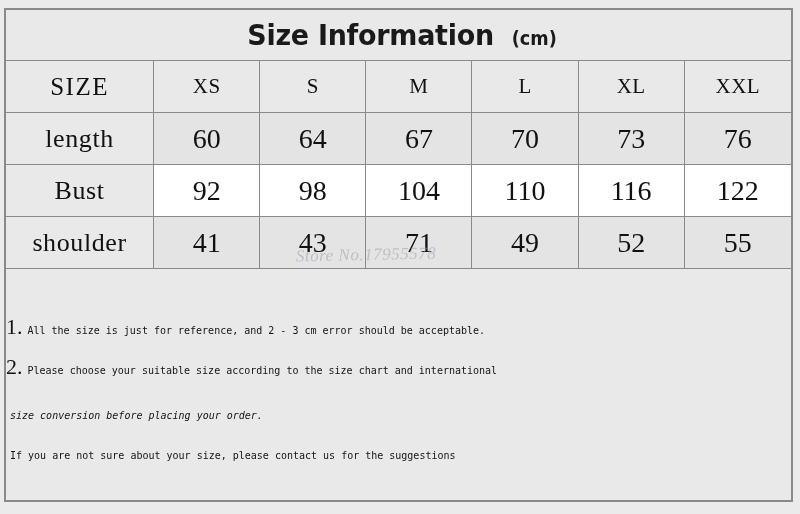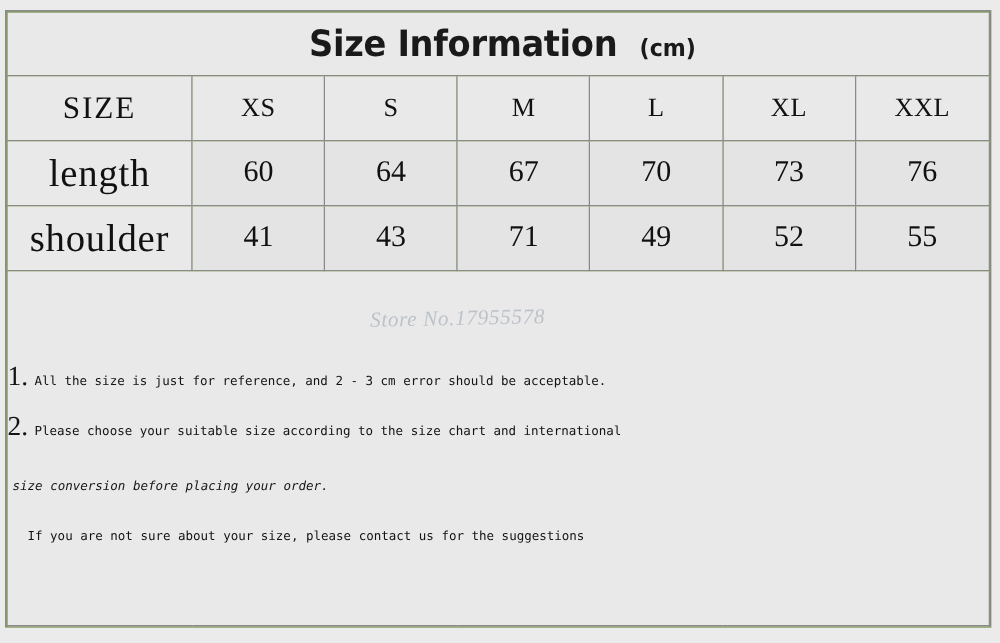--- a/index.html
+++ b/index.html
@@ -16,21 +16,21 @@
   }
 
   #chart-wrap {
     position: absolute;
     left: 4px;
     top: 8px;
     width: 789px;
     height: 494px;
     box-sizing: border-box;
     border: 1px solid #8a8a8a;
-    background: #84cc16;
+    background: #86efac;
   }
 
   table.size-table {
     width: 100%;
     height: 100%;
     border-collapse: collapse;
     table-layout: fixed;
   }
 
   table.size-table td {
@@ -89,28 +89,28 @@
     background: #ffffff;
     color: #111;
     letter-spacing: 0.5px;
   }
 
   
   tr.data-row td { height: 51px; }
   td.row-label {
     text-align: left;
     padding-left: 12px;
-    font-size: 31px;
+    font-size: 26px;
     color: #111;
     background: #e4e4e4;
     border-left: none;
     letter-spacing: 0.6px;
   }
   td.val {
-    font-size: 24px;
+    font-size: 28px;
     color: #111;
   }
   tr.shade td.val { background: #e4e4e4; }
   tr.plain td.val { background: #ffffff; }
 
   td.last-col { border-right: none; }
 
   
   td.notes-cell {
     background: #e9e9e9;
@@ -133,21 +133,21 @@
   .note-num {
     font-family: "Liberation Serif", serif;
     font-size: 22px;
     margin-right: 5px;
     color: #131313;
   }
   .note-body { font-size: 10px; }
   .note-1  { margin-top: 8px; }
   .note-2  { margin-top: 18px; }
   .note-2b { margin-top: 33px; padding-left: 4px; font-style: italic; }
-  .note-3  { margin-top: 30px; padding-left: 16px; }
+  .note-3  { margin-top: 30px; padding-left: 4px; }
 
   
   #watermark {
     position: absolute;
     left: 296px;
     top: 245px;
     font-family: "Liberation Serif", serif;
     font-style: italic;
     font-size: 17px;
     color: #9aa3b0;
@@ -195,20 +195,29 @@
       <tr class="data-row shade">
         <td class="row-label">length</td>
         <td class="val">60</td>
         <td class="val">64</td>
         <td class="val">67</td>
         <td class="val">70</td>
         <td class="val">73</td>
         <td class="val last-col">76</td>
       </tr>
 
+      <tr class="data-row plain">
+        <td class="row-label">Bust</td>
+        <td class="val">92</td>
+        <td class="val">98</td>
+        <td class="val">104</td>
+        <td class="val">110</td>
+        <td class="val">116</td>
+        <td class="val last-col">122</td>
+      </tr>
 
       <tr class="data-row shade">
         <td class="row-label">shoulder</td>
         <td class="val">41</td>
         <td class="val">43</td>
         <td class="val">71</td>
         <td class="val">49</td>
         <td class="val">52</td>
         <td class="val last-col">55</td>
       </tr>

